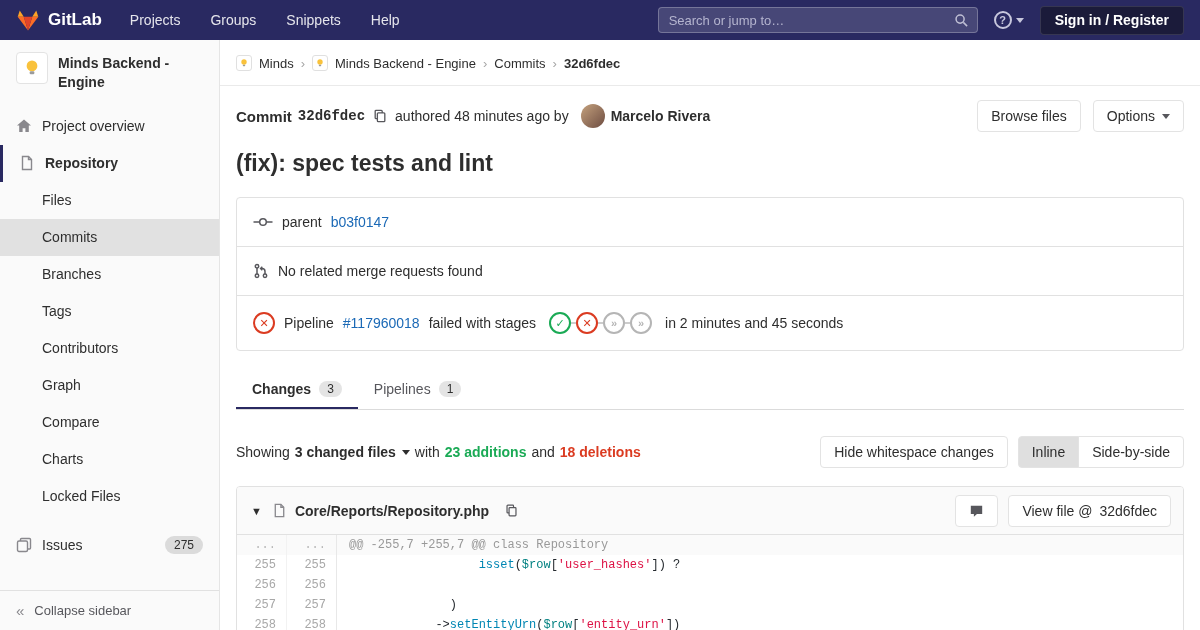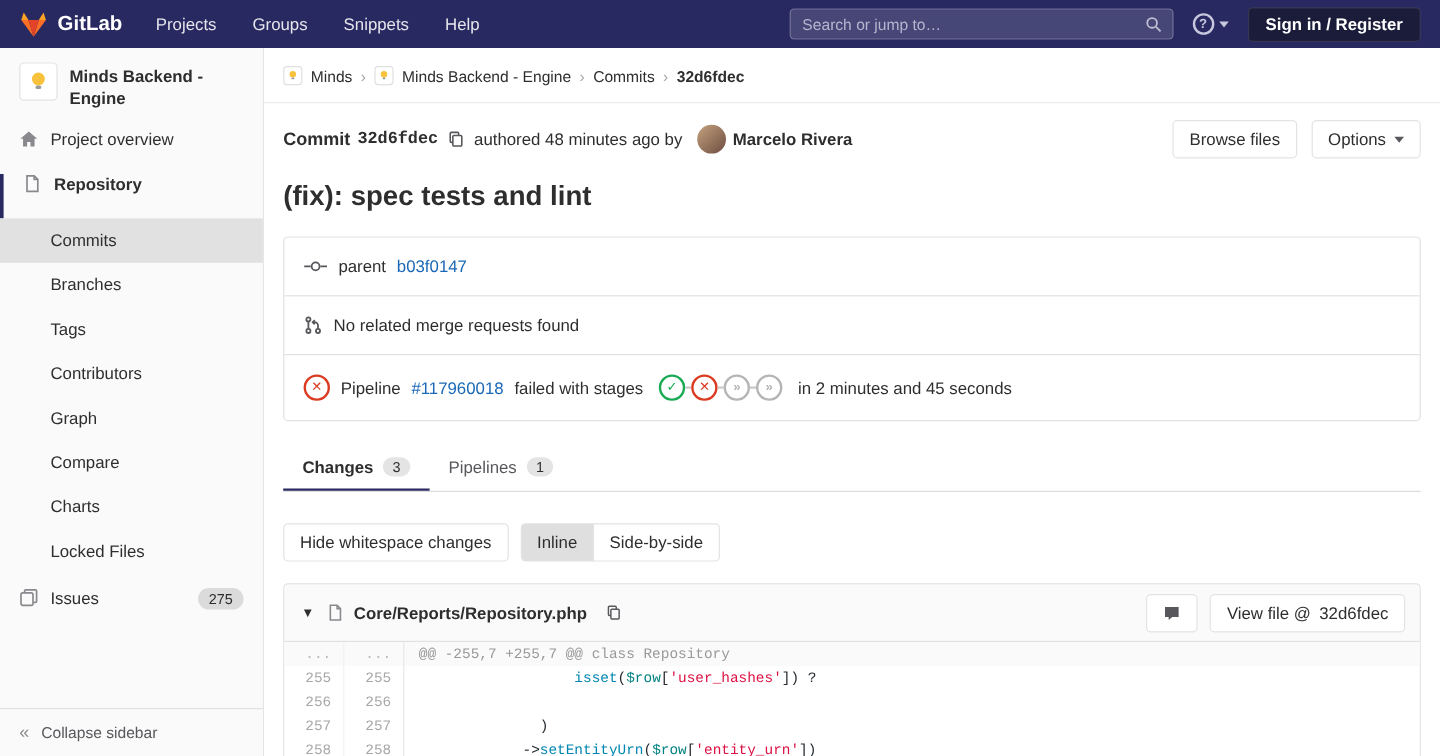--- a/index.html
+++ b/index.html
@@ -56,21 +56,21 @@
     background: #fafafa; border-right: 1px solid #e5e5e5;
   }
   .project-head { display: flex; align-items: flex-start; gap: 10px; padding: 12px 16px 10px; }
   .project-avatar {
     width: 32px; height: 32px; border: 1px solid #e3e3e3; border-radius: 4px;
     background: #fff; display: flex; align-items: center; justify-content: center; flex: none;
   }
   .project-name { font-weight: 600; font-size: 14px; line-height: 1.35; color: #2e2e2e; padding-top: 2px; }
   .side-nav { margin-top: 6px; }
   .side-item {
-    display: flex; align-items: flex-start; gap: 10px; height: 37px;
+    display: flex; align-items: center; gap: 10px; height: 37px;
     padding: 0 16px; font-size: 14px; color: #2e2e2e;
   }
   .side-item .s-icon { width: 16px; height: 16px; flex: none; display: inline-flex; }
   .side-item.active-section {
     font-weight: 600; border-left: 3px solid #292961; 
   }
   .sub-items a {
     display: flex; align-items: center; height: 37px; padding-left: 42px;
     font-size: 14px; color: #2e2e2e;
   }
@@ -246,20 +246,21 @@
     <a class="side-item active-section">
       <span class="s-icon">
         <svg width="16" height="16" viewBox="0 0 16 16" class="svg-gray">
           <path d="M3.5 1.5 h6 l3 3 v10 h-9 Z"></path>
           <path d="M9.5 1.5 v3 h3"></path>
         </svg>
       </span>
       <span>Repository</span>
     </a>
     <div class="sub-items">
+      <a>Files</a>
       <a class="active">Commits</a>
       <a>Branches</a>
       <a>Tags</a>
       <a>Contributors</a>
       <a>Graph</a>
       <a>Compare</a>
       <a>Charts</a>
       <a>Locked Files</a>
     </div>
     <a class="side-item issues-item">
@@ -375,20 +376,31 @@
         <span>Changes</span>
         <span class="tab-badge">3</span>
       </a>
       <a class="tab">
         <span>Pipelines</span>
         <span class="tab-badge">1</span>
       </a>
     </div>
 
     <div class="diff-toolbar">
+      <div class="lead">
+        <span>Showing</span>
+        <button class="files-dd">
+          <span>3 changed files</span>
+          <span class="dk-caret"></span>
+        </button>
+        <span>with</span>
+        <span class="add-text">23 additions</span>
+        <span>and</span>
+        <span class="del-text">18 deletions</span>
+      </div>
       <div class="toolbar-actions">
         <button class="btn">Hide whitespace changes</button>
         <span class="seg-group">
           <button class="btn seg-selected">Inline</button>
           <button class="btn">Side-by-side</button>
         </span>
       </div>
     </div>
 
     <div class="file-box">

